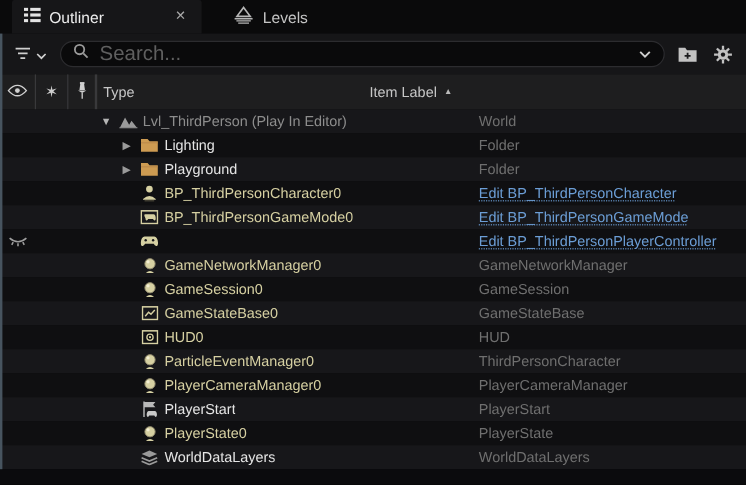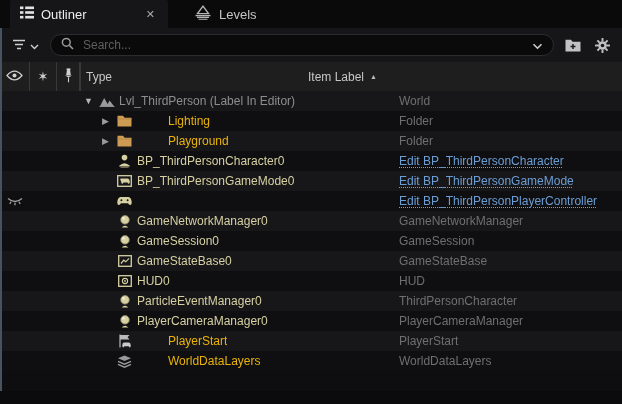--- a/index.html
+++ b/index.html
@@ -13,21 +13,21 @@
   .tab{display:flex;align-items:center;gap:7px;padding:0 10px;color:#c4c4c4;font-size:13px;cursor:default;}
   .tab.active{background:#161618;color:#ededed;width:138px;border-radius:2px 2px 0 0;}
   .tab .close{margin-left:auto;color:#a8a8a8;font-size:11px;line-height:1;padding:2px 3px;}
   .tab.inactive{margin-left:16px;}
   
   .toolbar{height:34px;background:#161618;display:flex;align-items:center;padding:0 9px 0 10px;gap:9px;}
   .filterbtn{display:flex;align-items:center;gap:4px;background:none;border:none;padding:2px;}
   .searchbox{flex:1;height:20px;border-radius:11px;background:#0a0a0b;border:1px solid #2c2c2f;
     display:flex;align-items:center;padding:0 10px;gap:7px;}
   .searchbox input{flex:1;background:transparent;border:none;outline:none;color:#bdbdbd;
-    font-size:12px;font-family:"Liberation Sans",sans-serif;}
+    font-size:17px;font-family:"Liberation Sans",sans-serif;}
   .searchbox input::placeholder{color:#5f5f5f;}
   .iconbtn{background:none;border:none;padding:2px;display:flex;align-items:center;}
   
   .header{height:29px;background:#1e1e1f;display:flex;align-items:stretch;font-size:12px;color:#c7c7c7;}
   .hcell{display:flex;align-items:center;justify-content:center;border-right:1px solid #39393b;}
   .hc-eye{width:29px;} .hc-star{width:26px;} .hc-pin{width:22px;}
   .hc-label{width:314px;justify-content:flex-start;padding-left:7px;gap:6px;border-right:none;}
   .hc-type{flex:1;justify-content:flex-start;padding-left:5px;border-left:1px solid #39393b;border-right:none;}
   .star-glyph{font-size:13px;color:#cfcfcf;line-height:1;}
   .sort-arrow{font-size:7px;color:#b9b9b9;}
@@ -39,21 +39,21 @@
   .gutter{width:80px;height:100%;display:flex;align-items:center;flex-shrink:0;}
   .gutter .viscell{width:29px;display:flex;justify-content:center;}
   .labelcell{width:314px;display:flex;align-items:center;flex-shrink:0;}
   .indent-0 .labelcell{padding-left:4px;width:310px;}
   .indent-1 .labelcell{padding-left:22px;width:292px;}
   .expander{width:14px;flex-shrink:0;font-size:9px;color:#b5b5b5;text-align:left;}
   .expander.closed{color:#9a9a9a;}
   .ricon{width:17px;flex-shrink:0;display:flex;justify-content:center;align-items:center;margin-right:4px;}
   .lbl{white-space:nowrap;overflow:hidden;}
   .lbl.muted{color:var(--muted,#8d8d8d);}
-  .lbl.normal{color:#eab308;margin-left:31px;}
+  .lbl.normal{color:#e5e5e5;}
   .lbl.runtime{color:var(--runtime,#d6d0a2);}
   .typecell{flex:1;padding-left:5px;white-space:nowrap;overflow:hidden;}
   .type-muted{color:#6f6f6f;}
   .type-link{color:var(--link,#6c9ed6);text-decoration:underline dotted;text-underline-offset:2px;}
   
   .footer{height:13px;background:#0b0b0d;}
   .leftstrip{position:absolute;left:0;top:28px;width:2px;height:363px;background:#47545f;}
 </style>
 </head>
 <body>
@@ -160,21 +160,21 @@
           <span class="viscell"></span>
         </div>
         <div class="labelcell">
           <span class="expander">▼</span>
           <span class="ricon">
             <svg width="16" height="11" viewBox="0 0 16 11">
               <path d="M1 10.2 L5.2 2 L8.6 8 L10.6 4.6 L15 10.2 Z" fill="#9a9a9a"></path>
               <path d="M0.5 10.6 H15.5" stroke="#9a9a9a" stroke-width="1"></path>
             </svg>
           </span>
-          <span class="lbl muted">Lvl_ThirdPerson (Label In Editor)</span>
+          <span class="lbl muted">Lvl_ThirdPerson (Play In Editor)</span>
         </div>
         <div class="typecell"><span class="type-muted">World</span></div>
       </div>
       <div class="row indent-1">
         <div class="gutter">
           <span class="viscell"></span>
         </div>
         <div class="labelcell">
           <span class="expander closed">▶</span>
           <span class="ricon">
@@ -375,20 +375,37 @@
         </div>
         <div class="typecell"><span class="type-muted">PlayerStart</span></div>
       </div>
       <div class="row indent-1">
         <div class="gutter">
           <span class="viscell"></span>
         </div>
         <div class="labelcell">
           <span class="expander"></span>
           <span class="ricon">
+            <svg width="12" height="13" viewBox="0 0 12 13">
+              <circle cx="6" cy="4.8" r="4.3" fill="#d6d0a2" stroke="#8a8468" stroke-width="0.8"></circle>
+              <circle cx="4.4" cy="3.2" r="1.3" fill="#f3eed2"></circle>
+              <path d="M2.6 12.4 Q6 9.2 9.4 12.4 Z" fill="#d6d0a2"></path>
+            </svg>
+          </span>
+          <span class="lbl runtime">PlayerState0</span>
+        </div>
+        <div class="typecell"><span class="type-muted">PlayerState</span></div>
+      </div>
+      <div class="row indent-1">
+        <div class="gutter">
+          <span class="viscell"></span>
+        </div>
+        <div class="labelcell">
+          <span class="expander"></span>
+          <span class="ricon">
             <svg width="15" height="13" viewBox="0 0 15 13">
               <path d="M7.5 0.5 L14 3.3 L7.5 6.1 L1 3.3 Z" fill="#9a9a9a"></path>
               <path d="M1 6.4 L7.5 9.2 L14 6.4" fill="none" stroke="#9a9a9a" stroke-width="1.4"></path>
               <path d="M1 9.4 L7.5 12.2 L14 9.4" fill="none" stroke="#9a9a9a" stroke-width="1.4"></path>
             </svg>
           </span>
           <span class="lbl normal">WorldDataLayers</span>
         </div>
         <div class="typecell"><span class="type-muted">WorldDataLayers</span></div>
       </div>

